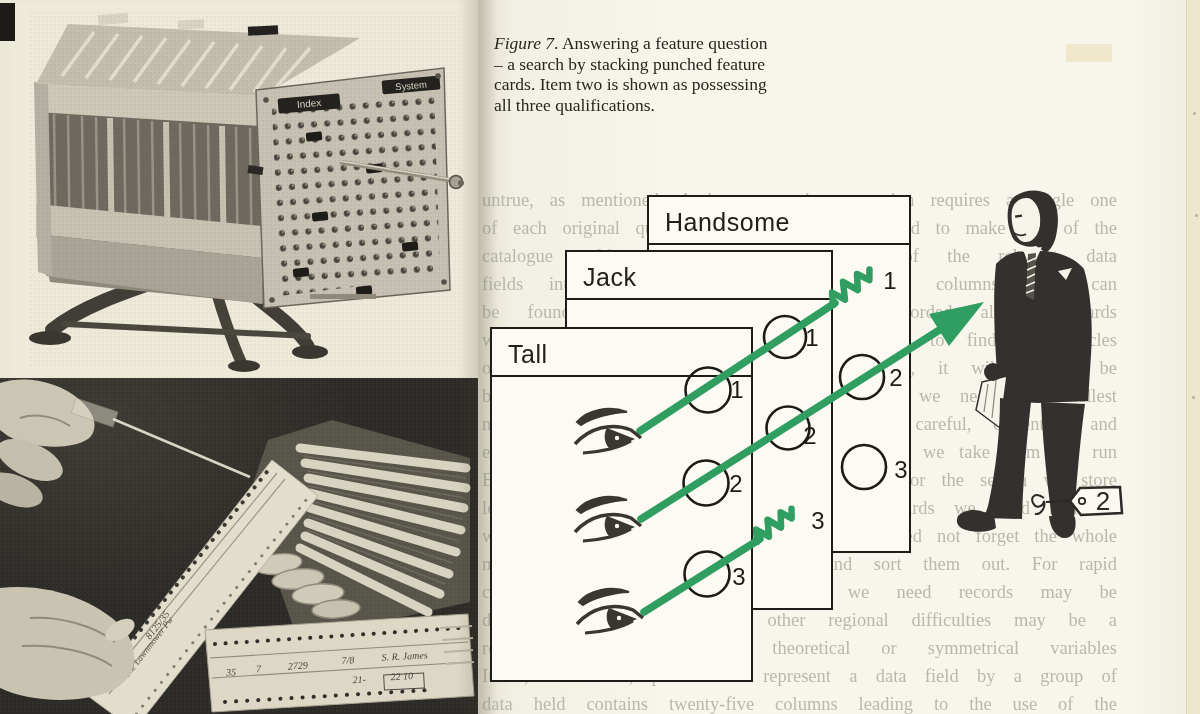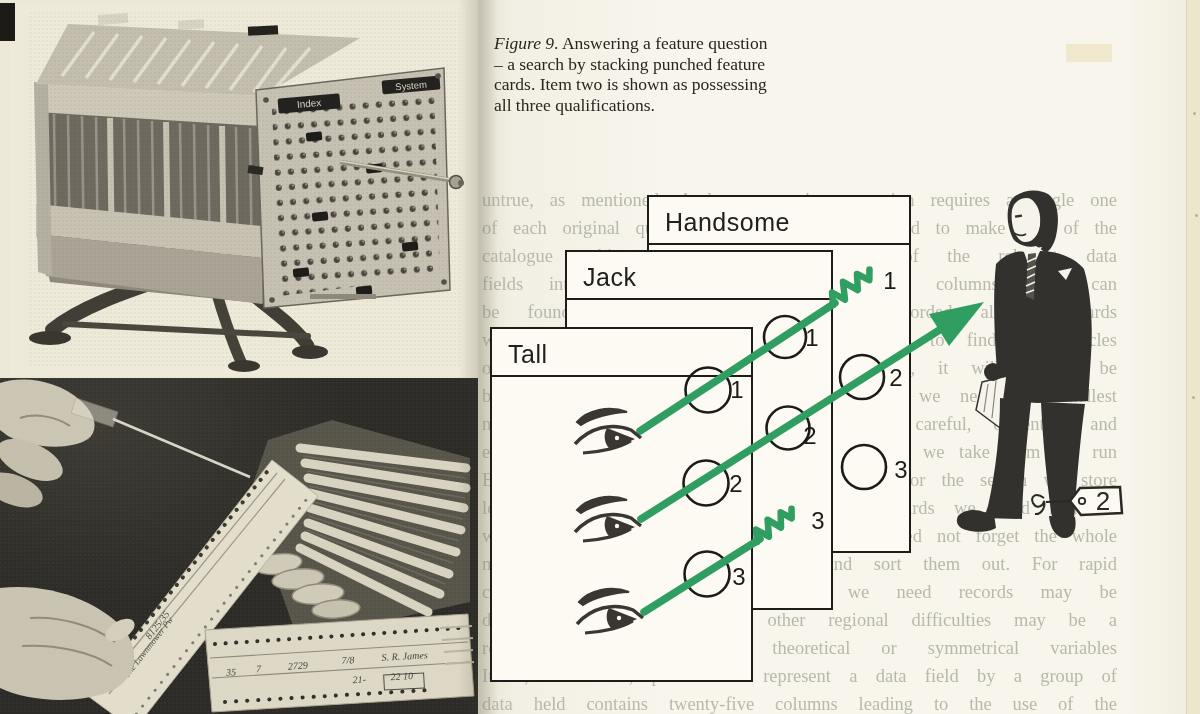--- a/index.html
+++ b/index.html
@@ -260,21 +260,21 @@
   <div class="abs right-page"></div>
   <div class="abs gutter"></div>
   <div class="abs page-edge"></div>
   <div class="abs speck" style="left:1193px;top:112px"></div>
   <div class="abs speck" style="left:1195px;top:214px"></div>
   <div class="abs speck" style="left:1192px;top:396px"></div>
   <div class="abs corner-mark"></div>
   <div class="abs flaw-patch"></div>
 
   <div class="abs caption">
-    <em>Figure 9</em><span>. Answering a feature question – a search by stacking punched feature cards. Item two is shown as possessing all three qualifications.</span>
+    <em>Figure 7</em><span>. Answering a feature question – a search by stacking punched feature cards. Item two is shown as possessing all three qualifications.</span>
   </div>
 
   <div class="abs bleed" style="left:482px;top:186px">
       <div class="bleed-line">untrue, as mentioned. A larger question operation requires a single one</div>
       <div class="bleed-line">of each original questions are at once type used to make any of the</div>
       <div class="bleed-line">catalogue subjected questions, but many of the relevant data</div>
       <div class="bleed-line">fields interpreted, feature cards, a rule of columns many can</div>
       <div class="bleed-line">be found elsewhere. Since we have recorded all the cards</div>
       <div class="bleed-line">we need however, and know where to go to find the articles</div>
       <div class="bleed-line">or positions on vehicles, say, copying them, it will usually be</div>

